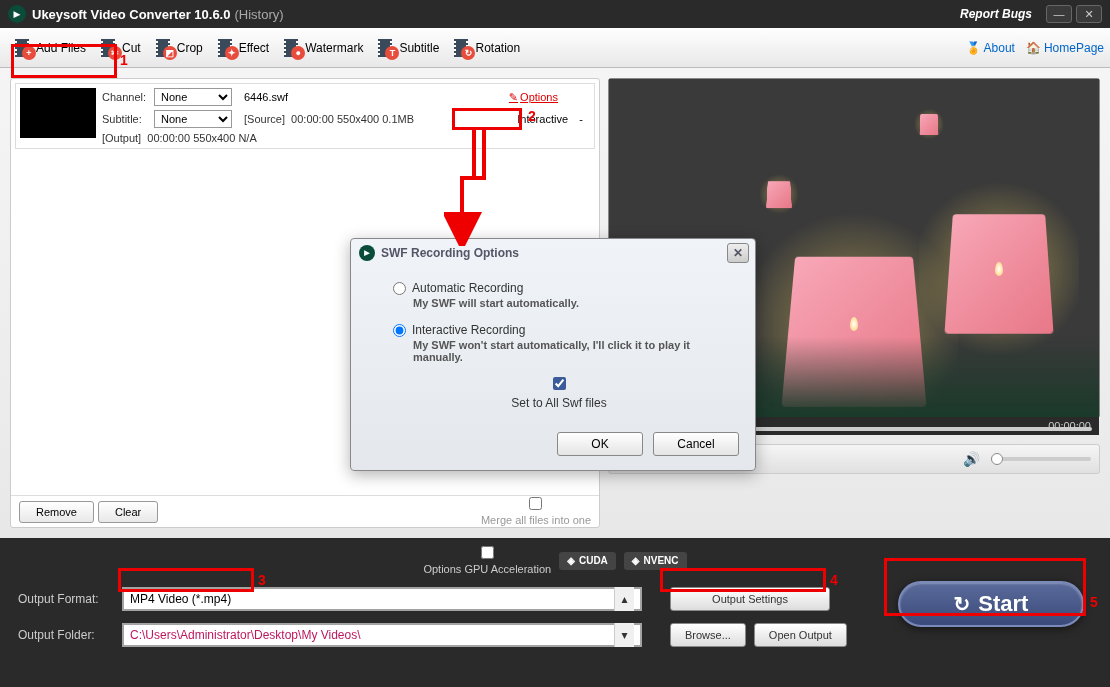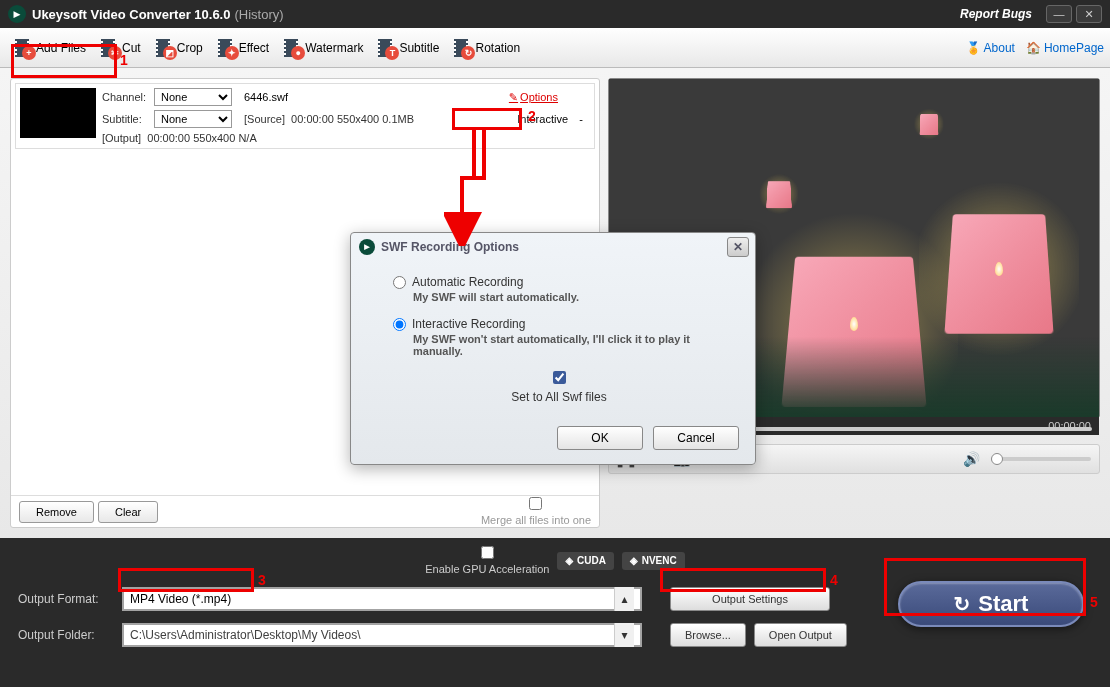--- a/index.html
+++ b/index.html
@@ -76,21 +76,21 @@
 .blabel{width:96px;}
 .binput{height:24px;background:#fff;border:2px solid #a3a3a3;padding:0 6px;color:#000;font-size:12px;}
 .bfmt{width:520px;display:flex;align-items:center;}
 .bfmt .val{flex:1;}
 .bfmt .dd{width:20px;height:24px;border-left:1px solid #ccc;display:flex;align-items:center;justify-content:center;background:#f0f0f0;color:#333;cursor:pointer;}
 .bbtn{height:24px;padding:0 14px;border:1px solid #888;border-radius:3px;background:linear-gradient(#fff,#ddd);color:#333;cursor:pointer;font-size:11px;}
 .startbtn{position:absolute;right:26px;bottom:60px;width:186px;height:46px;border-radius:23px;background:linear-gradient(#5a6a9a,#3a4a7a);border:2px solid #7a8aba;color:#fff;font-size:22px;font-weight:bold;display:flex;align-items:center;justify-content:center;gap:8px;cursor:pointer;box-shadow:0 2px 8px rgba(0,0,0,0.5),inset 0 1px 2px rgba(255,255,255,0.3);}
 .startbtn::before{content:"↻";font-size:20px;}
 
 
-.dialog{position:absolute;left:350px;top:232px;width:406px;background:linear-gradient(#f0f4f8,#e4e8ec);border:1px solid #888;border-radius:4px;box-shadow:0 4px 16px rgba(0,0,0,0.3);}
+.dialog{position:absolute;left:350px;top:238px;width:406px;background:linear-gradient(#f0f4f8,#e4e8ec);border:1px solid #888;border-radius:4px;box-shadow:0 4px 16px rgba(0,0,0,0.3);}
 .dlgtitle{height:28px;display:flex;align-items:center;padding:0 8px;color:#556;font-weight:bold;font-size:12px;}
 .dlgtitle .logo{width:16px;height:16px;border-radius:50%;background:#0a4b3a;display:flex;align-items:center;justify-content:center;margin-right:6px;}
 .dlgtitle .logo::after{content:"▶";font-size:7px;color:#fff;}
 .dlgclose{position:absolute;right:6px;top:4px;width:22px;height:20px;border-radius:3px;background:linear-gradient(#eee,#ccc);border:1px solid #888;display:flex;align-items:center;justify-content:center;cursor:pointer;color:#556;font-weight:bold;}
 .dlgbody{padding:14px 30px 14px 42px;}
 .ropt{margin-bottom:14px;}
 .ropt label{display:flex;align-items:center;gap:6px;font-size:12px;color:#333;cursor:pointer;}
 .ropt .desc{margin-left:20px;font-size:11px;color:#555;margin-top:2px;font-weight:bold;}
 .setall{display:flex;align-items:center;gap:6px;font-size:12px;color:#333;margin-top:6px;margin-left:0;flex-direction:column;}
 .setall input{accent-color:#3a5a9a;}
@@ -259,38 +259,38 @@
           <div class="sthumb" style="left:0"></div>
         </div>
     </div>
   </div>
 </div>
 
 <div class="bottom">
   <div class="gpurow">
     <label class="chk" style="color:#ccc">
         <input type="checkbox" style="">
-        <span>Enable GPU Acceleration</span>
+        <span>Options GPU Acceleration</span>
       </label>
     <div class="gpubadge">◈ <span>CUDA</span></div>
     <div class="gpubadge">◈ <span>NVENC</span></div>
   </div>
   <div class="brow">
     <div class="blabel">Output Format:</div>
     <div class="binput bfmt">
         <span class="val">MP4 Video (*.mp4)</span>
         <div class="dd">▴</div>
       </div>
     <div style="width:12px"></div>
     <button class="bbtn" style="width:160px">Output Settings</button>
   </div>
   <div class="brow">
     <div class="blabel">Output Folder:</div>
     <div class="binput bfmt" style="width:520px">
-        <span class="val" style="color:#404040">C:\Users\Administrator\Desktop\My Videos\</span>
+        <span class="val" style="color:#be185d">C:\Users\Administrator\Desktop\My Videos\</span>
         <div class="dd">▾</div>
       </div>
     <div style="width:12px"></div>
     <button class="bbtn">Browse...</button>
     <button class="bbtn">Open Output</button>
   </div>
 </div>
 
 <div class="startbtn">
     <span>Start</span>

